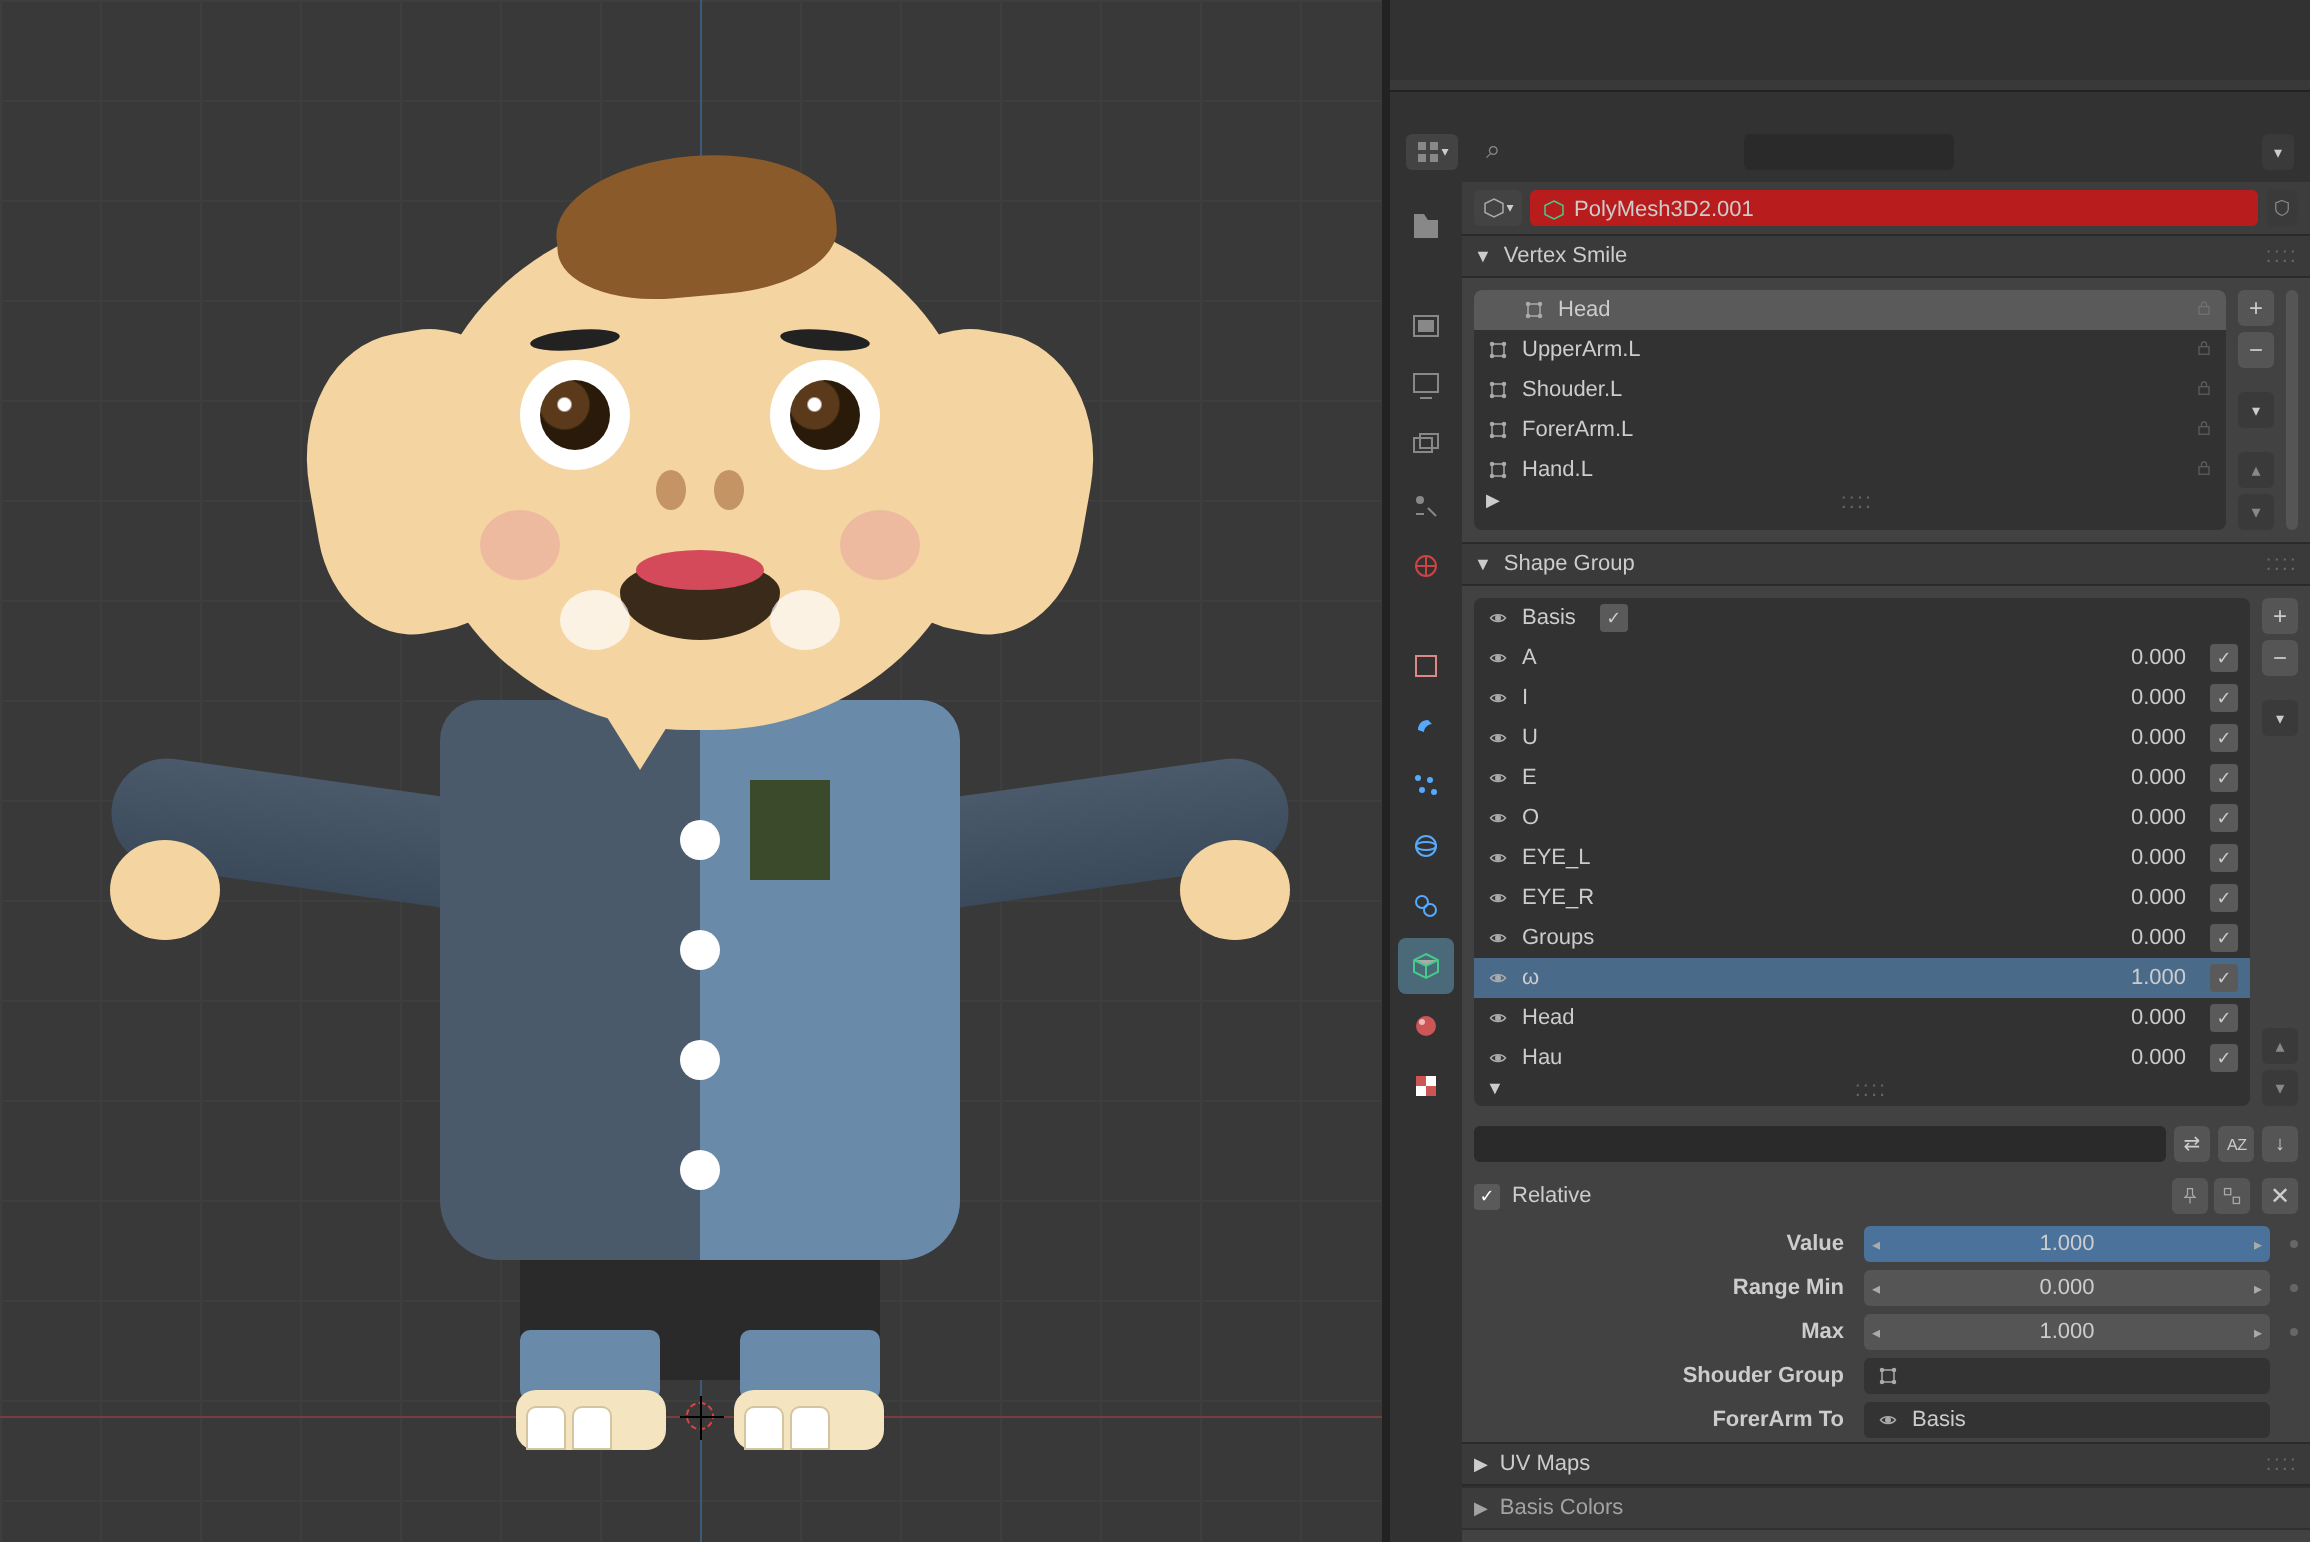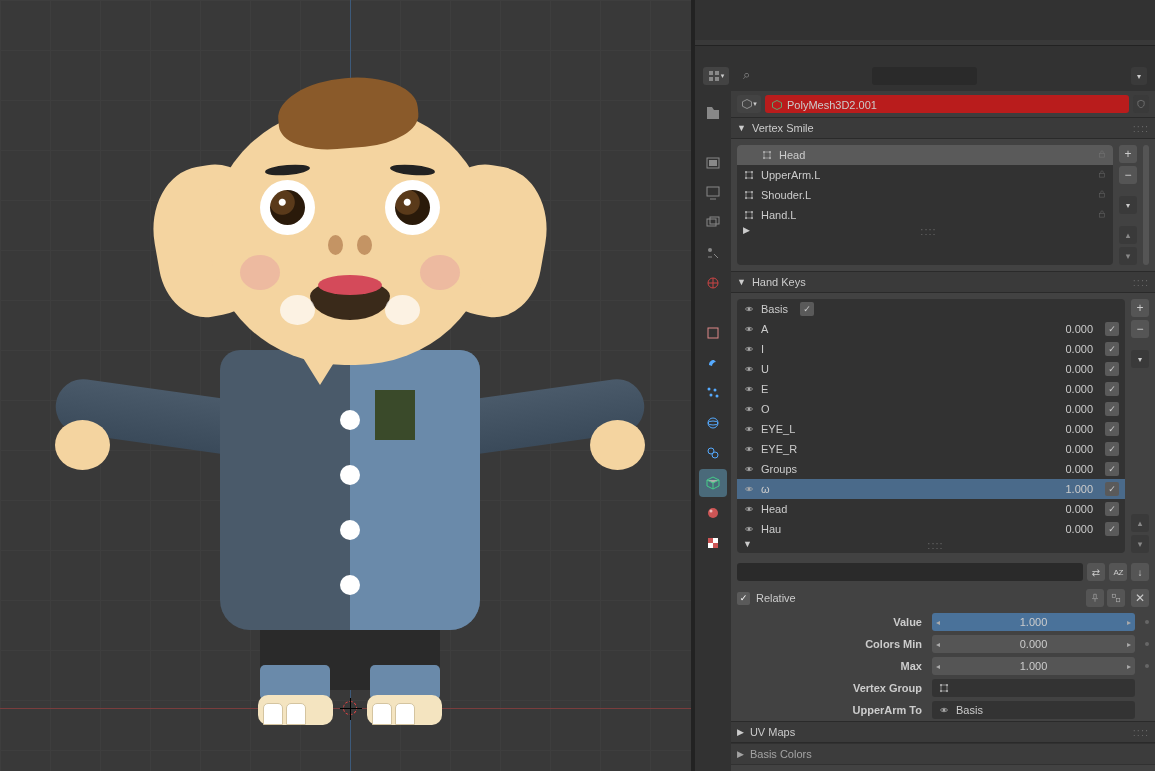--- a/index.html
+++ b/index.html
@@ -350,20 +350,34 @@
                 </svg></span>
             </div>
             <div class="list-row">
               <svg class="ico-vg" viewBox="0 0 16 16">
                 <circle cx="4" cy="4" r="1.5" fill="#aaa"></circle>
                 <circle cx="12" cy="4" r="1.5" fill="#aaa"></circle>
                 <circle cx="4" cy="12" r="1.5" fill="#aaa"></circle>
                 <circle cx="12" cy="12" r="1.5" fill="#aaa"></circle>
                 <rect x="4" y="4" width="8" height="8" fill="none" stroke="#aaa"></rect>
               </svg>
+              <span>ForerArm.L</span>
+              <span class="lock"><svg width="10" height="10" viewBox="0 0 16 16">
+                  <rect x="4" y="7" width="8" height="6" fill="none" stroke="#888"></rect>
+                  <path d="M6 7V5a2 2 0 014 0v2" fill="none" stroke="#888"></path>
+                </svg></span>
+            </div>
+            <div class="list-row">
+              <svg class="ico-vg" viewBox="0 0 16 16">
+                <circle cx="4" cy="4" r="1.5" fill="#aaa"></circle>
+                <circle cx="12" cy="4" r="1.5" fill="#aaa"></circle>
+                <circle cx="4" cy="12" r="1.5" fill="#aaa"></circle>
+                <circle cx="12" cy="12" r="1.5" fill="#aaa"></circle>
+                <rect x="4" y="4" width="8" height="8" fill="none" stroke="#aaa"></rect>
+              </svg>
               <span>Hand.L</span>
               <span class="lock"><svg width="10" height="10" viewBox="0 0 16 16">
                   <rect x="4" y="7" width="8" height="6" fill="none" stroke="#888"></rect>
                   <path d="M6 7V5a2 2 0 014 0v2" fill="none" stroke="#888"></path>
                 </svg></span>
             </div>
             <div class="list-foot">
               <span class="arrow">▶</span>
               <span class="dots">::::</span>
             </div>
@@ -377,21 +391,21 @@
             </div>
           <div class="sbtn-gap"></div>
           <div class="sbtn dark" style="font-size:9px;">▴</div>
           <div class="sbtn dark" style="font-size:9px;">▾</div>
         </div>
         <div style="width:6px;background:#555;border-radius:3px;"></div>
       </div>
 
       <div class="panel-head">
         <span class="tri">▼</span>
-        <span>Hand Keys</span>
+        <span>Shape Group</span>
         <span class="drag">::::</span>
       </div>
       <div class="list-area">
         <div class="list-box" id="sk-list">
             <div class="list-row">
               <svg class="ico-sk" viewBox="0 0 16 16">
                 <path d="M3 8c2-3 8-3 10 0-2 3-8 3-10 0z" fill="none" stroke="#aaa"></path>
                 <circle cx="8" cy="8" r="2" fill="#aaa"></circle>
               </svg>
               <span>Basis</span>
@@ -541,48 +555,48 @@
       </div>
 
       <div class="field-row">
         <div class="field-label">Value</div>
         <div class="field-val slider">
             <span>1.000</span>
           </div>
         <div class="dot"></div>
       </div>
       <div class="field-row">
-        <div class="field-label">Colors Min</div>
+        <div class="field-label">Range Min</div>
         <div class="field-val">
             <span>0.000</span>
           </div>
         <div class="dot"></div>
       </div>
       <div class="field-row">
         <div class="field-label">Max</div>
         <div class="field-val">
             <span>1.000</span>
           </div>
         <div class="dot"></div>
       </div>
       <div class="field-row">
-        <div class="field-label">Vertex Group</div>
+        <div class="field-label">Shouder Group</div>
         <div class="field-val basis">
             <svg class="ico-vg" viewBox="0 0 16 16">
               <circle cx="4" cy="4" r="1.5" fill="#aaa"></circle>
               <circle cx="12" cy="4" r="1.5" fill="#aaa"></circle>
               <circle cx="4" cy="12" r="1.5" fill="#aaa"></circle>
               <circle cx="12" cy="12" r="1.5" fill="#aaa"></circle>
               <rect x="4" y="4" width="8" height="8" fill="none" stroke="#aaa"></rect>
             </svg>
           </div>
         <div style="width:8px"></div>
       </div>
       <div class="field-row">
-        <div class="field-label">UpperArm To</div>
+        <div class="field-label">ForerArm To</div>
         <div class="field-val basis">
             <svg class="ico-sk" viewBox="0 0 16 16">
               <path d="M3 8c2-3 8-3 10 0-2 3-8 3-10 0z" fill="none" stroke="#aaa"></path>
               <circle cx="8" cy="8" r="2" fill="#aaa"></circle>
             </svg>
             <span>Basis</span>
           </div>
         <div style="width:8px"></div>
       </div>
 

